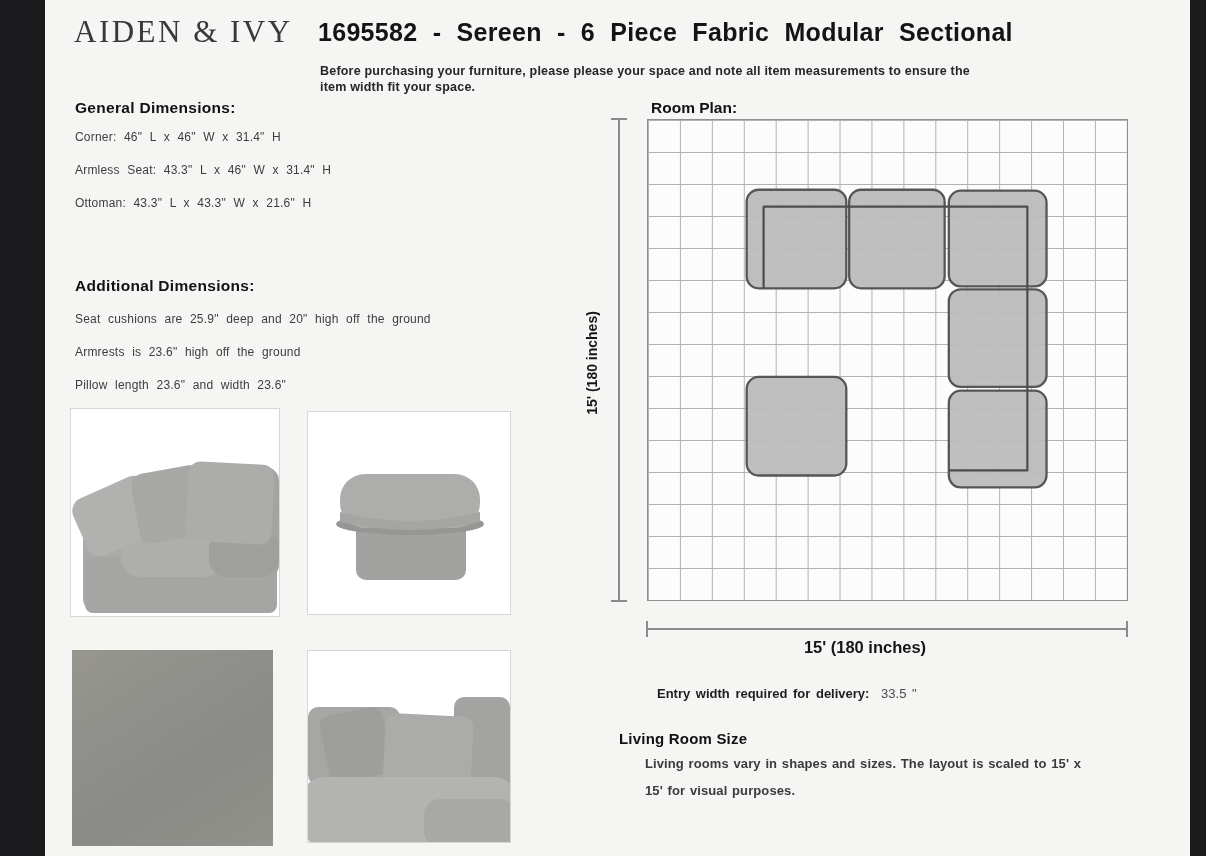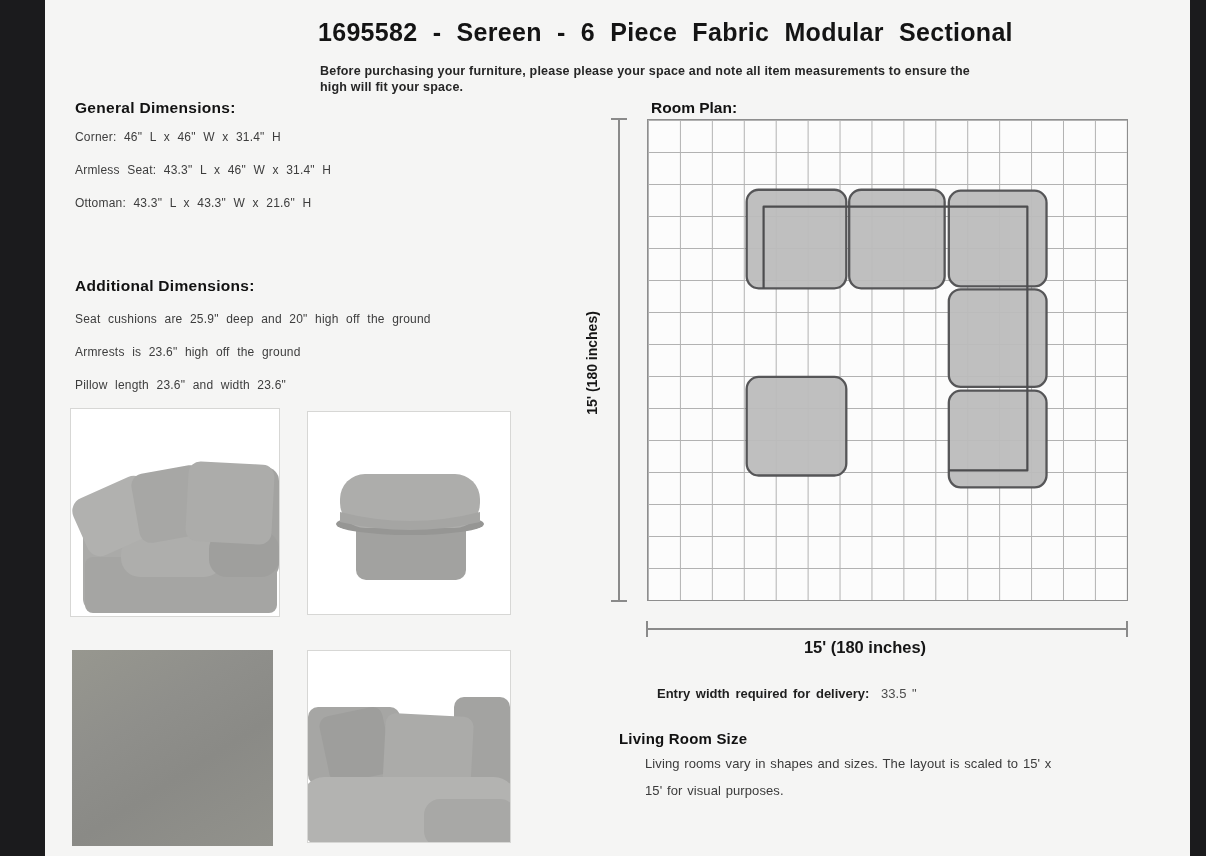--- a/index.html
+++ b/index.html
@@ -83,34 +83,35 @@
     font-size:13px;color:#1e1e1e;word-spacing:2px;padding-left:12px;
   }
   .entry .lbl{font-weight:700;}
   .entry .val{font-weight:400;color:#4c4c4c;padding-left:6px;}
   .lrs-heading{
     position:absolute;left:619px;top:730px;
     font-size:15px;font-weight:700;color:#121212;letter-spacing:.2px;
   }
   .lrs-line{
     position:absolute;left:645px;
-    font-size:13px;font-weight:400;color:#3b3b3b;letter-spacing:.1px;word-spacing:1px;
+    font-size:13px;font-weight:700;color:#3b3b3b;letter-spacing:.1px;word-spacing:1px;
   }
 </style>
 </head>
 <body>
 
 <div class="screen">
   <div class="bar left"></div>
   <div class="bar right"></div>
 
+  <div class="brand">AIDEN &amp; IVY</div>
   <div class="title">1695582 - Sereen - 6 Piece Fabric Modular Sectional</div>
   <div class="notice">
     <div>Before purchasing your furniture, please please your space and note all item measurements to ensure the</div>
-    <div>high will fit your space.</div>
+    <div>item width fit your space.</div>
   </div>
 
   <div class="sec-heading" style="top:99px">General Dimensions:</div>
   <div class="dim-line" style="top:130px">Corner: 46" L x 46" W x 31.4" H</div>
   <div class="dim-line" style="top:163px">Armless Seat: 43.3" L x 46" W x 31.4" H</div>
   <div class="dim-line" style="top:196px">Ottoman: 43.3" L x 43.3" W x 21.6" H</div>
 
   <div class="sec-heading" style="top:277px">Additional Dimensions:</div>
   <div class="dim-line" style="top:312px">Seat cushions are 25.9" deep and 20" high off the ground</div>
   <div class="dim-line" style="top:345px">Armrests is 23.6" high off the ground</div>

